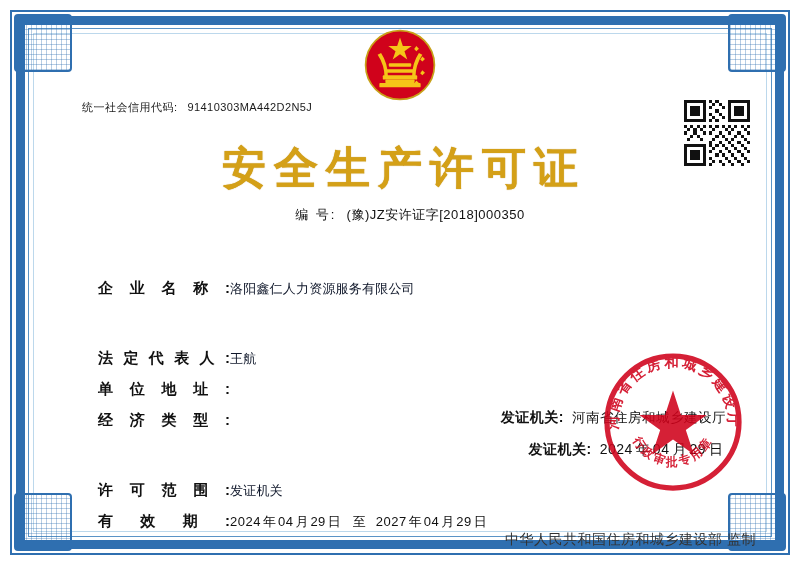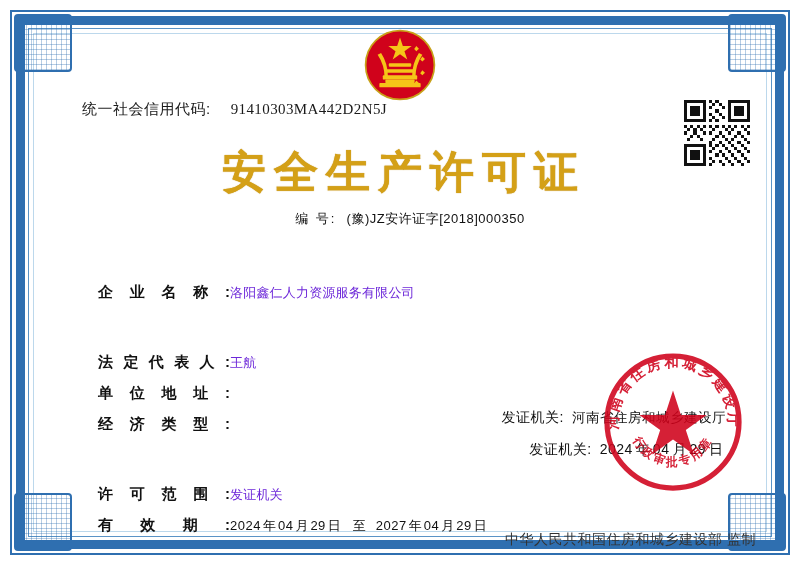--- a/index.html
+++ b/index.html
@@ -107,31 +107,31 @@
     position: absolute;
     left: 60px;
     top: 100px;
     right: 60px;
     bottom: 40px;
   }
 
   .credit-code-row {
     display: flex;
     align-items: baseline;
-    font-size: 15px;
+    font-size: 11px;
     color: #1a1a1a;
     margin-left: 22px;
   }
   .credit-code-label {
     letter-spacing: 0.5px;
     white-space: nowrap;
   }
   .credit-code-value {
-    margin-left: 20px;
-    font-family: Liberation Serif, serif;
+    margin-left: 10px;
+    font-family: Liberation Sans, sans-serif;
     letter-spacing: 0.4px;
   }
 
   .main-title {
     margin-top: 24px;
     text-align: center;
     font-size: 44px;
     font-weight: bold;
     letter-spacing: 8px;
     color: #d4a017;
@@ -166,21 +166,21 @@
     font-size: 15px;
     font-weight: bold;
     color: #111;
     letter-spacing: 0px;
     display: flex;
     justify-content: space-between;
   }
   .field-label span { display: inline-block; }
   .field-value {
     font-size: 13px;
-    color: #6d28d9;
+    color: #0f172a;
     line-height: 1.3;
     letter-spacing: 0.2px;
     margin-top: 41px;
   }
 
   
   .validity-value {
     font-size: 13px;
     color: #111;
     display: flex;
@@ -200,21 +200,21 @@
   }
   .issuer-row {
     display: flex;
     align-items: baseline;
     font-size: 14px;
     color: #111;
     margin-bottom: 14px;
     justify-content: flex-end;
   }
   .issuer-label {
-    font-weight: normal;
+    font-weight: bold;
     letter-spacing: 0.5px;
     margin-right: 8px;
   }
   .issuer-value {
     font-size: 13.5px;
     letter-spacing: 0.5px;
   }
   .issuer-date .num { letter-spacing: 0.5px; }
   .issuer-date .cjk { margin: 0 3px; }
 

